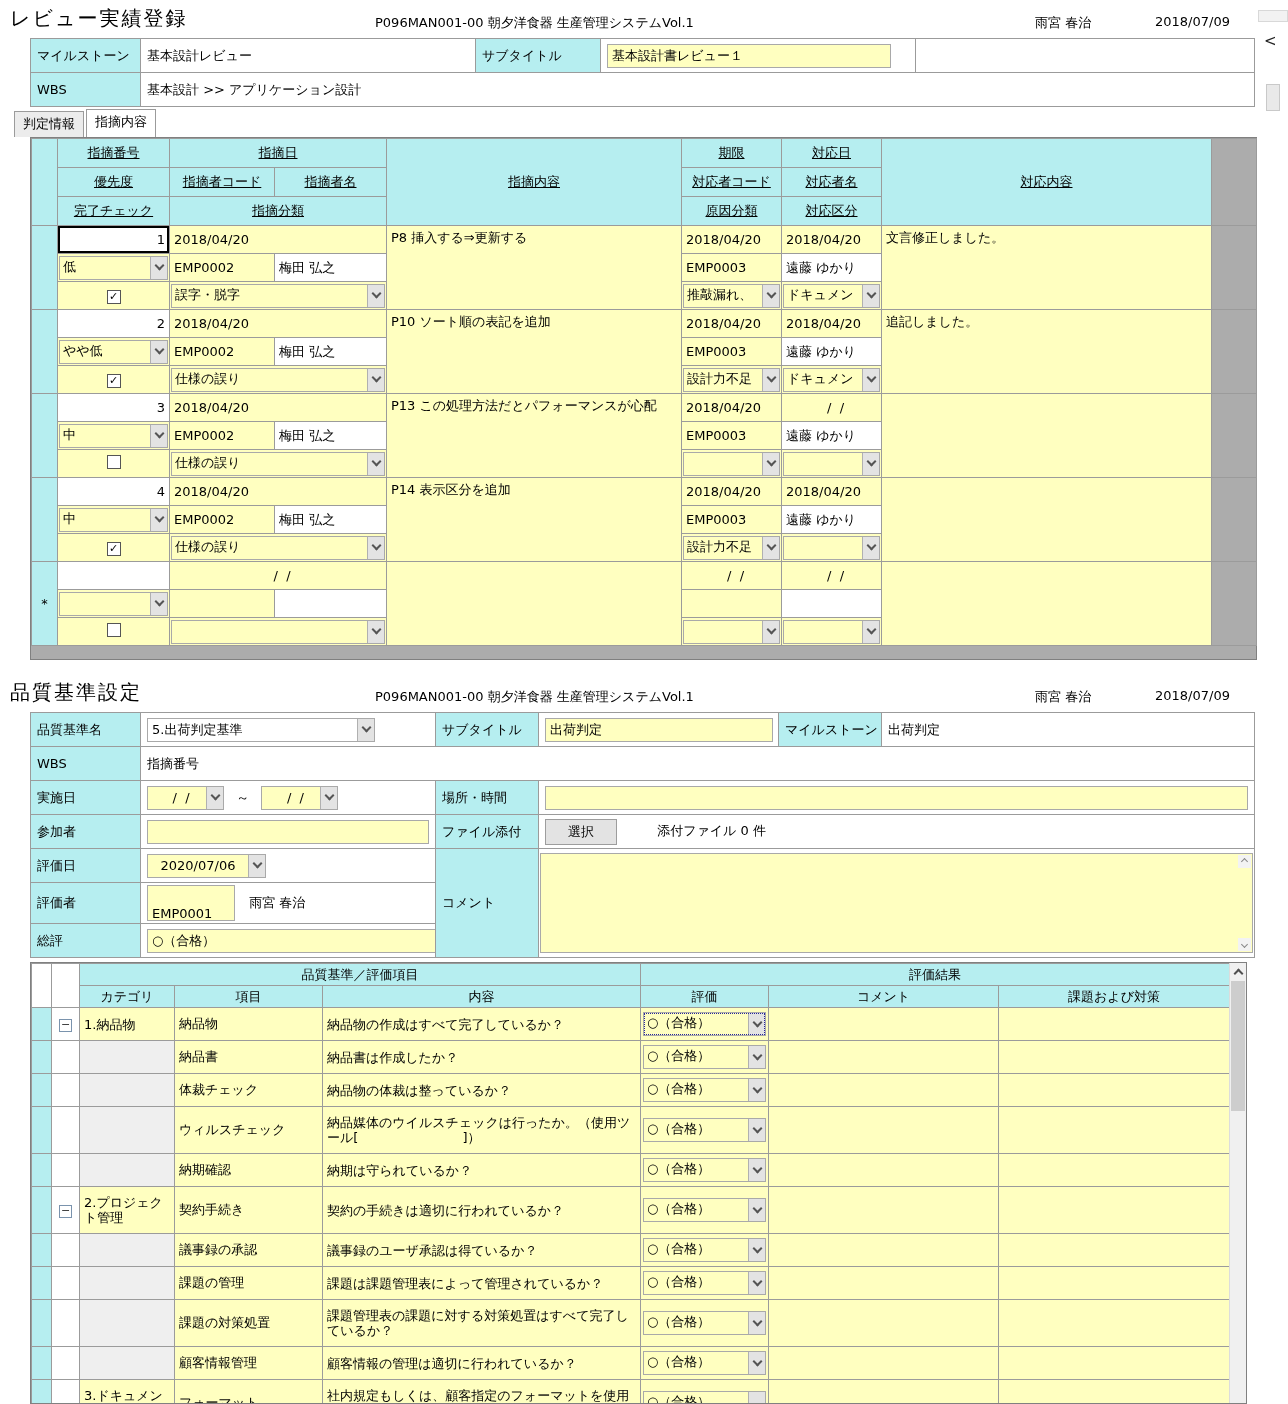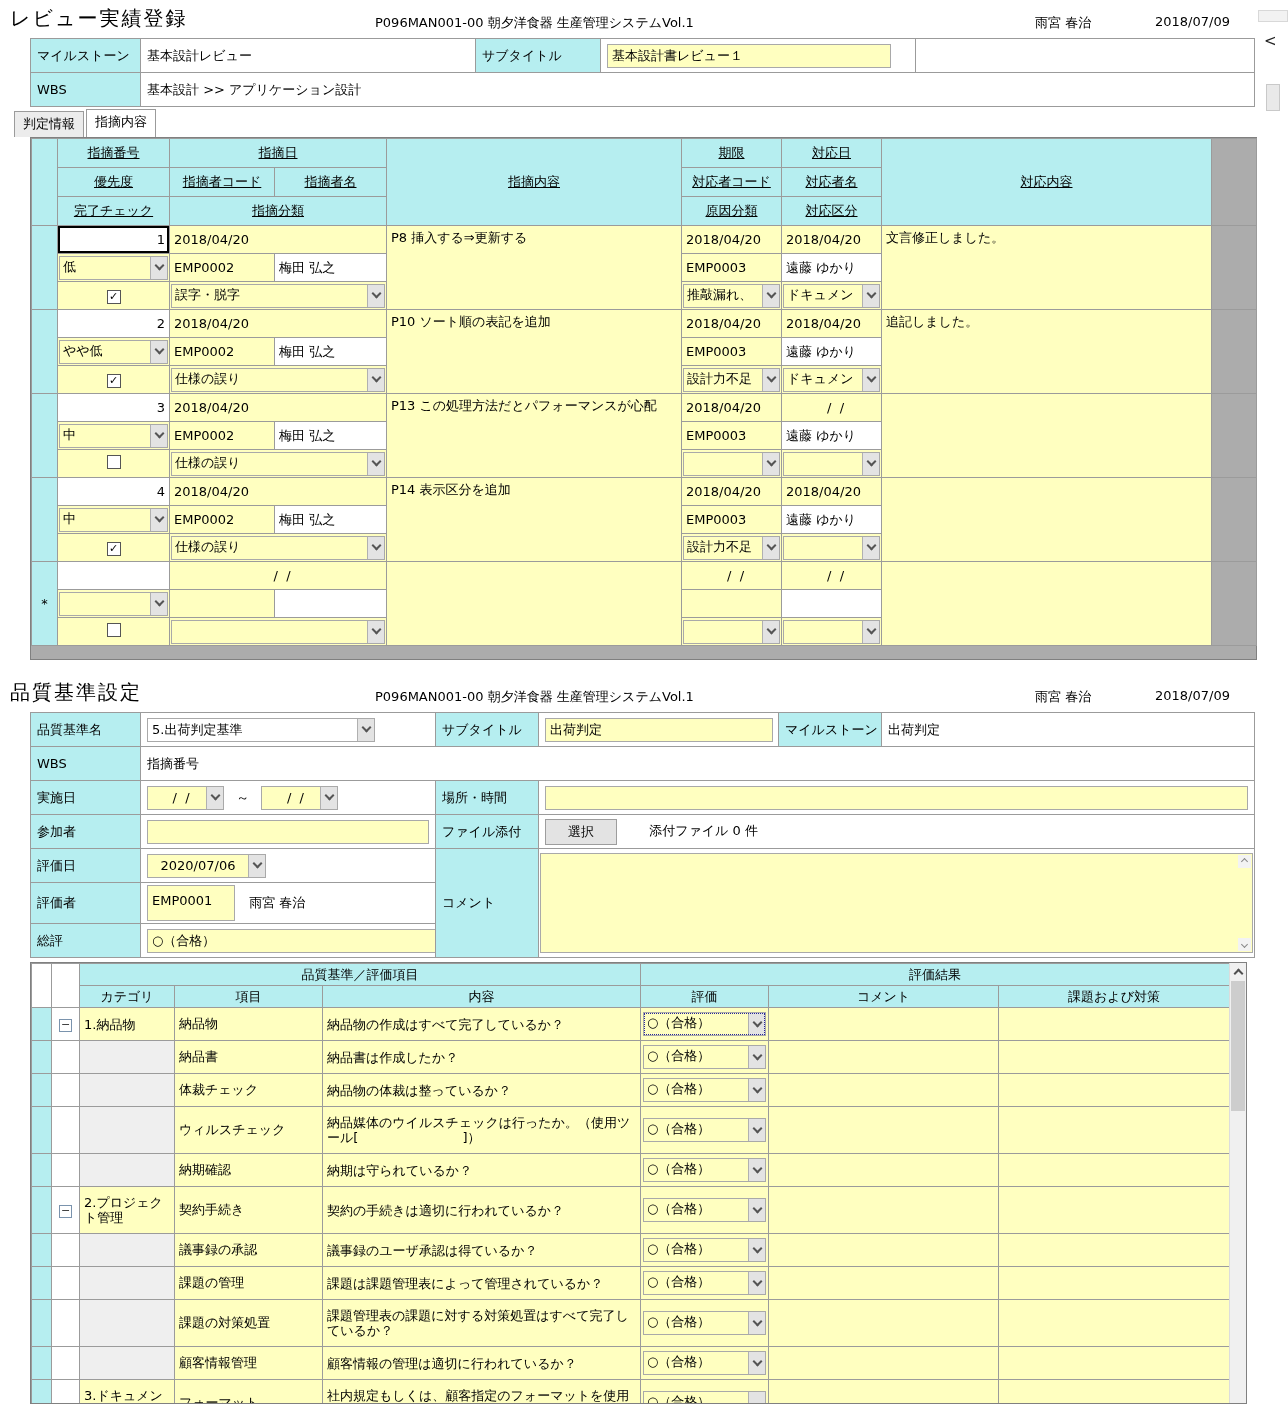--- a/index.html
+++ b/index.html
@@ -74,21 +74,21 @@
 .collapser{position:absolute;left:1264px;top:32px;font-size:15px;color:#222}
 .sidethumb{position:absolute;left:1266px;top:84px;width:14px;height:27px;background:#e9e9e9;border:1px solid #c9c9c9}
 
 .cmt{position:relative;height:100px;background:var(--yel);border:1px solid #a9a9a9}
 .cmt .sa{position:absolute;right:1px;width:13px;height:13px;display:flex;align-items:center;justify-content:center;background:#f3f3f3}
 .cmt .sa.t{top:1px}.cmt .sa.b{bottom:1px}
 .cmt .chev{width:5px;height:5px;border-width:0 1px 1px 0;border-style:solid;border-color:#888}
 .datebox{display:inline-flex;align-items:center;border:1px solid #a9a9a9;background:var(--yel);height:24px;vertical-align:middle}
 .datebox .cv{width:58px;text-align:center;white-space:pre}
 .tilde{display:inline-block;margin:0 8px;vertical-align:middle}
-.codebox{display:inline-block;background:var(--yel);border:1px solid #a9a9a9;height:36px;line-height:22px;padding:4px 4px;width:88px;vertical-align:middle}
+.codebox{display:inline-block;background:var(--yel);border:1px solid #a9a9a9;height:29px;line-height:22px;padding:17px 4px;width:88px;vertical-align:middle}
 </style>
 </head>
 <body>
 
 <div class="win">
   <div class="winhead">
     <span class="wtitle">レビュー実績登録</span>
     <span class="wapp">P096MAN001-00 朝夕洋食器 生産管理システムVol.1</span>
     <span class="wuser">雨宮 春治</span>
     <span class="wdate">2018/07/09</span>
@@ -481,21 +481,21 @@
       </td>
       <td class="lbl">場所・時間</td>
       <td colspan="3"><span class="yinput" style="width:100%"></span></td>
     </tr>
     <tr>
       <td class="lbl">参加者</td>
       <td><span class="yinput" style="width:100%"></span></td>
       <td class="lbl">ファイル添付</td>
       <td colspan="3">
         <span class="btn">選択</span>
-        <span style="margin-left:28px">添付ファイル 0  件</span>
+        <span style="margin-left:36px">添付ファイル 0  件</span>
       </td>
     </tr>
     <tr>
       <td class="lbl">評価日</td>
       <td>
         <span class="datebox">
               <span class="cv" style="width:100px">2020/07/06</span>
               <span class="ddb">
                 <span class="tri"></span>
               </span>

